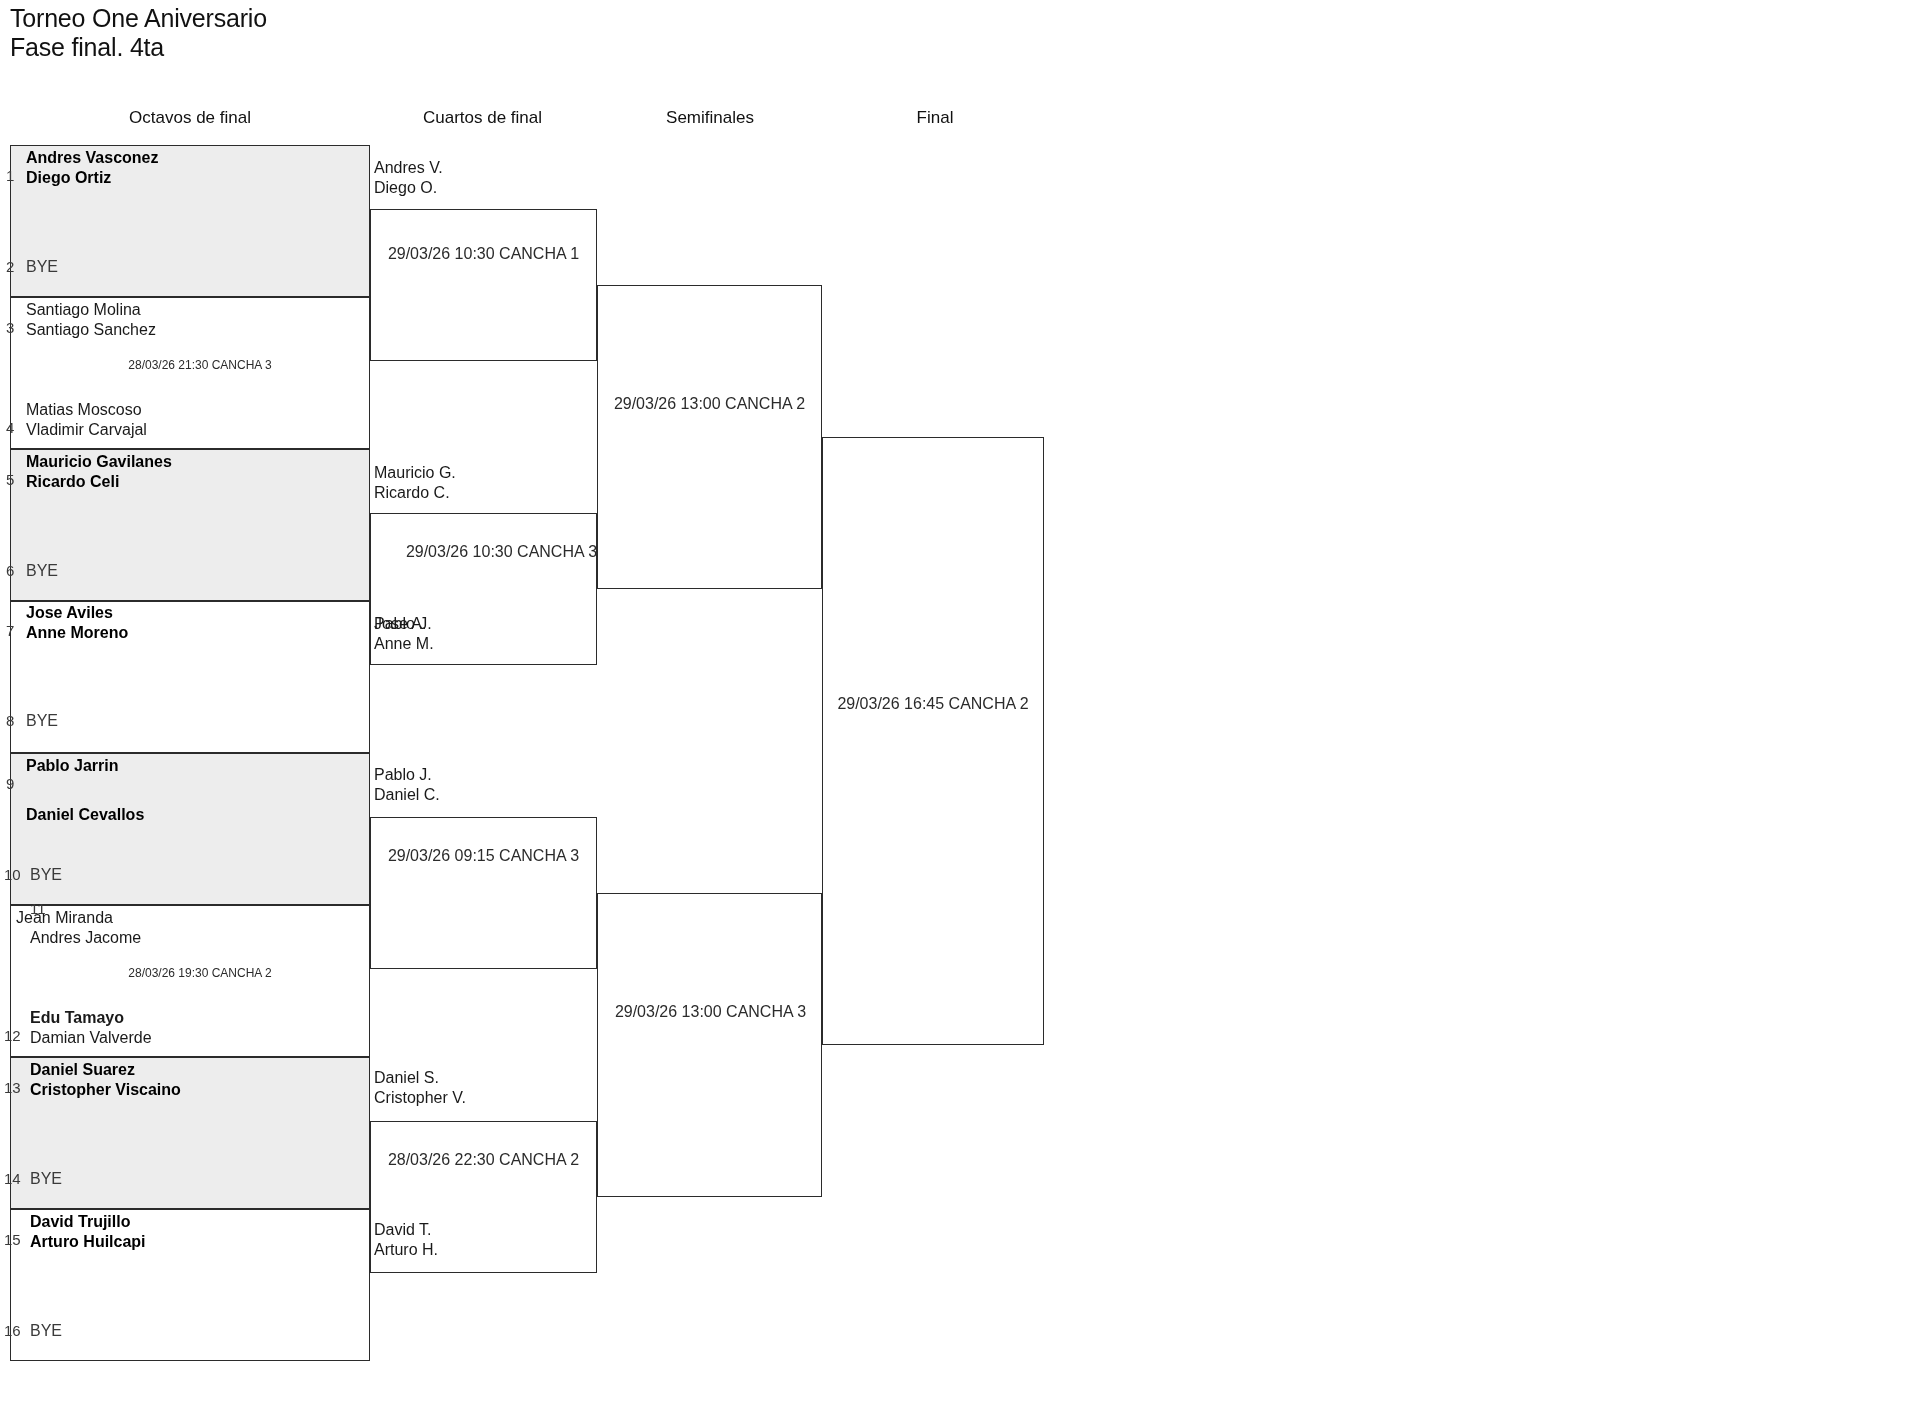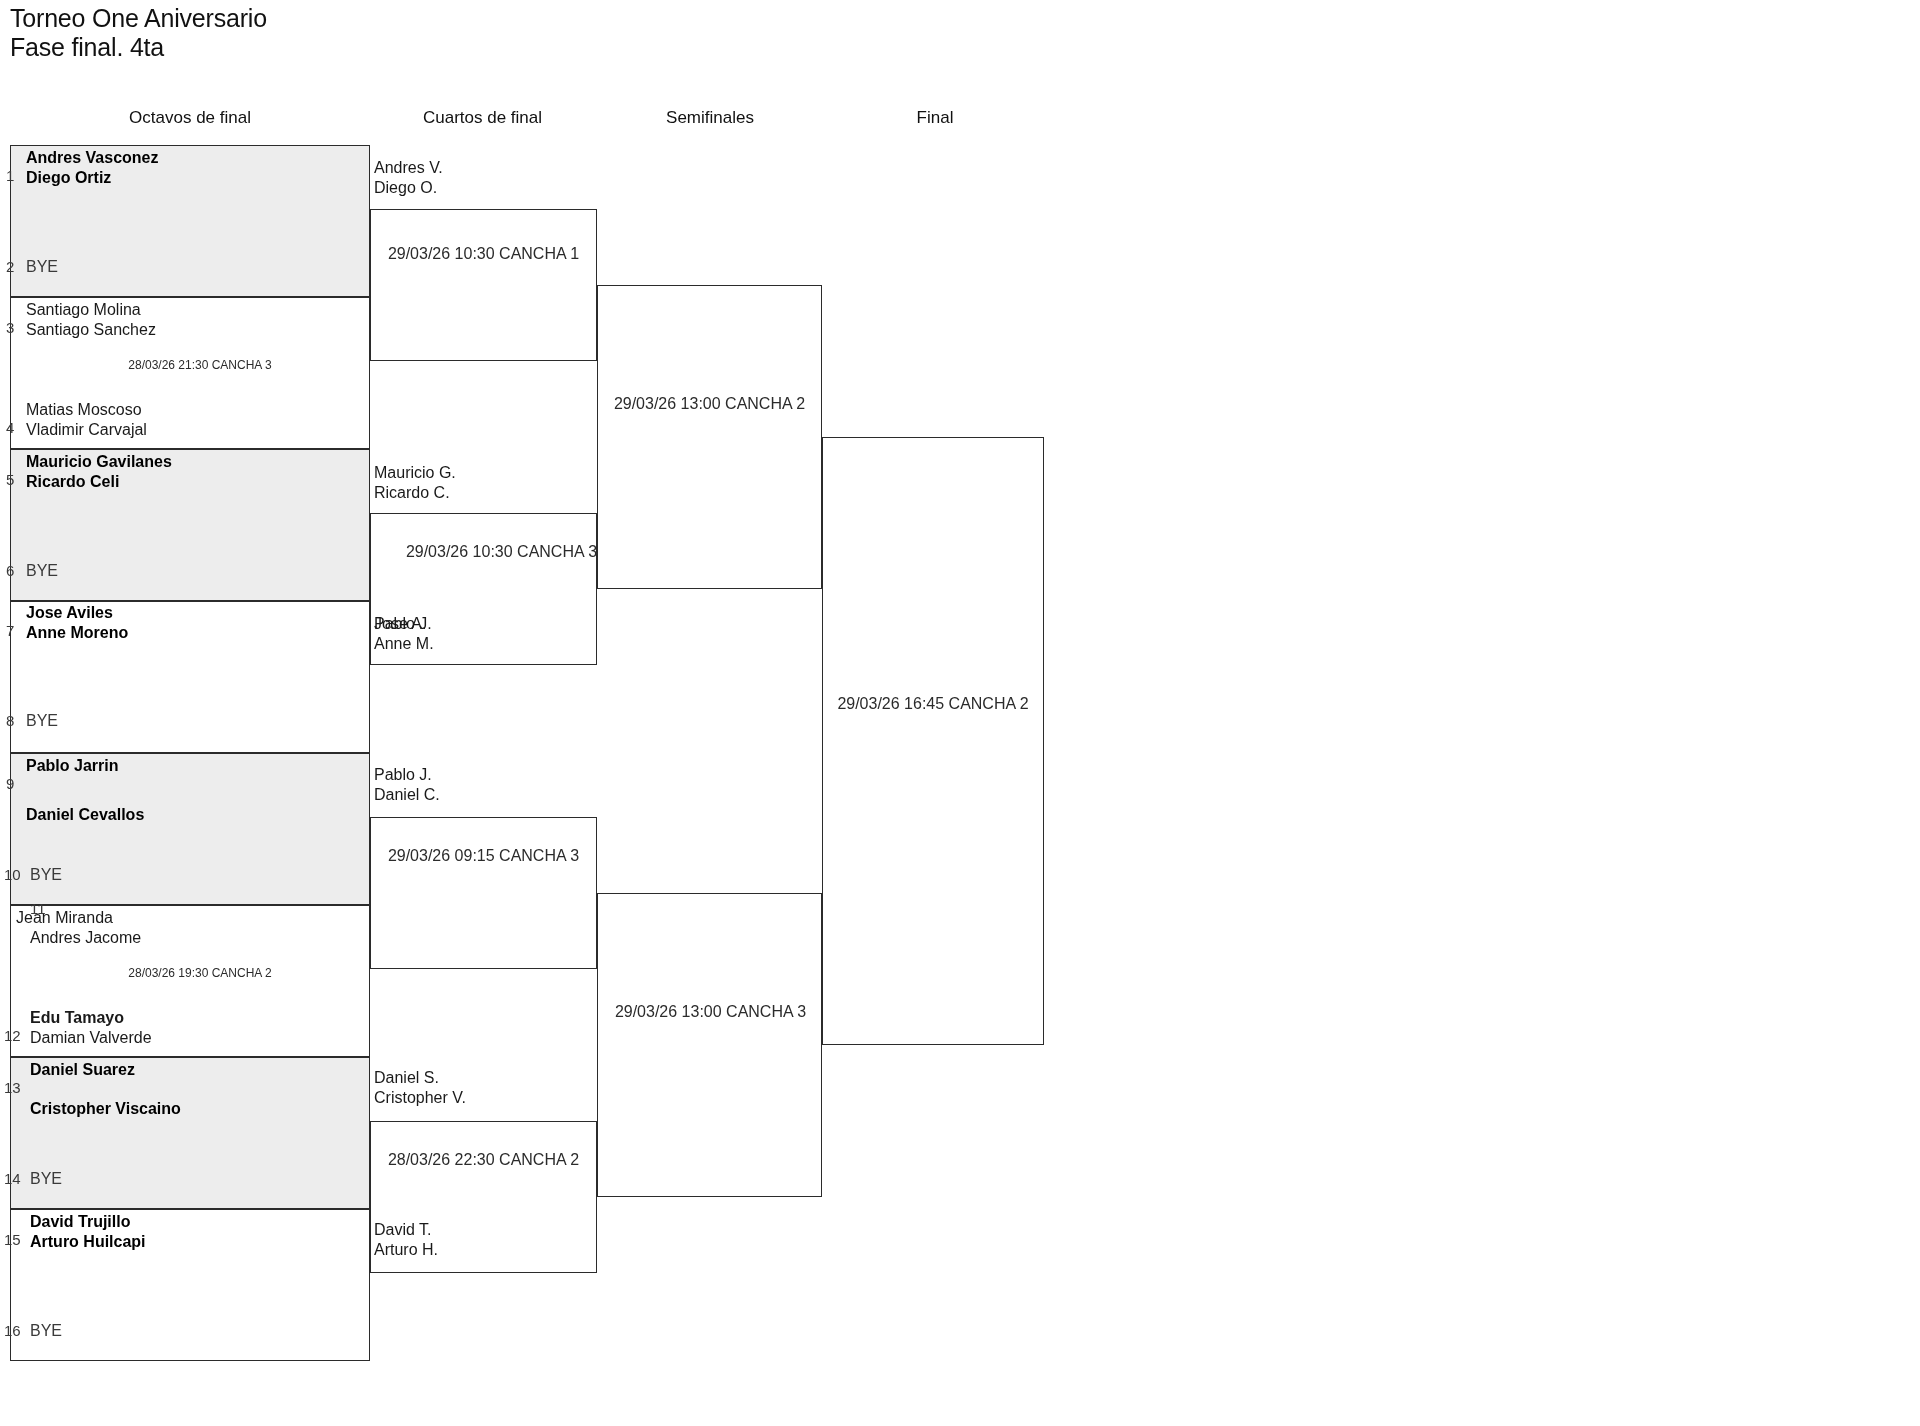--- a/index.html
+++ b/index.html
@@ -179,21 +179,21 @@
     <div class="pair" style="top:908px; left:16px;">Jean Miranda</div>
     <div class="pair" style="top:928px; left:30px;">Andres Jacome</div>
     <div class="r1-time" style="left:30px; top:966px; width:340px;">28/03/26 19:30 CANCHA 2</div>
     <div class="seed" style="top:1027px; left:4px;">12</div>
     <div class="pair" style="top:1008px; left:30px;font-weight:bold;">Edu Tamayo</div>
     <div class="pair" style="top:1028px; left:30px;">Damian Valverde</div>
 
     <div class="r1-slot hl" style="left:10px; top:1057px; width:360px; height:152px;"></div>
     <div class="seed" style="top:1079px; left:4px;">13</div>
     <div class="pair win" style="top:1060px; left:30px;">Daniel Suarez</div>
-    <div class="pair win" style="top:1080px; left:30px;margin-top:19px;">Cristopher Viscaino</div>
+    <div class="pair win" style="top:1080px; left:30px;">Cristopher Viscaino</div>
     <div class="seed" style="top:1170px; left:4px;">14</div>
     <div class="bye" style="top:1170px; left:30px;">BYE</div>
 
     <div class="r1-slot" style="left:10px; top:1209px; width:360px; height:152px;"></div>
     <div class="seed" style="top:1231px; left:4px;">15</div>
     <div class="pair win" style="top:1212px; left:30px;">David Trujillo</div>
     <div class="pair win" style="top:1232px; left:30px;">Arturo Huilcapi</div>
     <div class="seed" style="top:1322px; left:4px;">16</div>
     <div class="bye" style="top:1322px; left:30px;">BYE</div>
 

